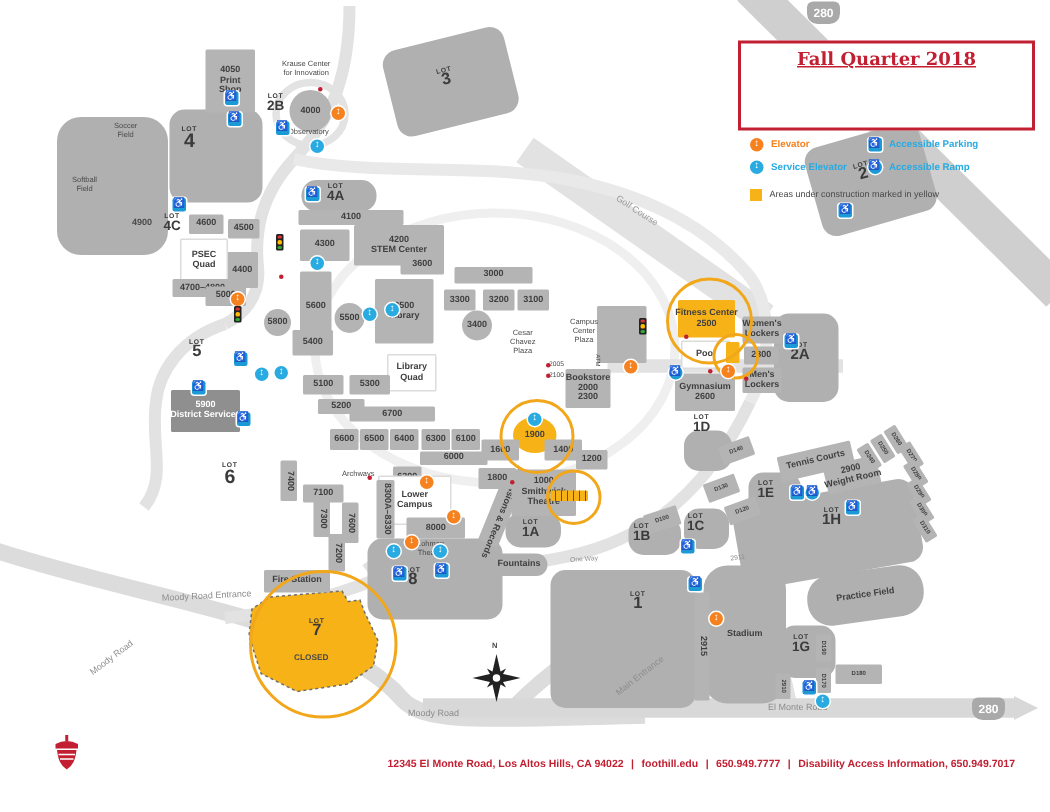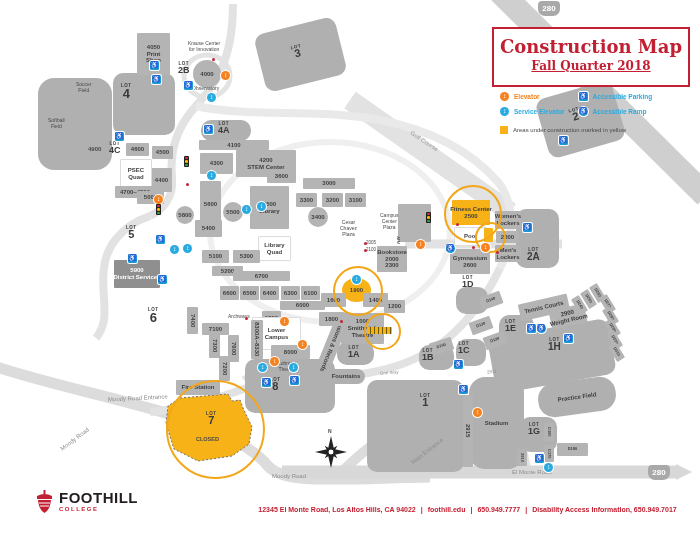--- a/index.html
+++ b/index.html
@@ -269,21 +269,21 @@
         <div class="n" style="font-size: 9px;">1G</div>
       </div>
       <div class="lotlab" style="left: 548px; top: 338px;">
         <div class="w">LOT</div>
         <div class="n" style="font-size: 10px;">1H</div>
       </div>
       <div class="lotlab" style="left: 570px; top: 108px; transform: rotate(-16deg);">
         <div class="w">LOT</div>
         <div class="n" style="font-size: 11px;">2</div>
       </div>
-      <div class="lotlab" style="left: 527px; top: 228px; margin-top: 20px;">
+      <div class="lotlab" style="left: 527px; top: 228px;">
         <div class="w">LOT</div>
         <div class="n" style="font-size: 10px;">2A</div>
       </div>
       <div class="lotlab" style="left: 292px; top: 45px; transform: rotate(-14deg);">
         <div class="w">LOT</div>
         <div class="n" style="font-size: 11px;">3</div>
       </div>
       <div class="t" style="left: 76px; top: 82px; font-size: 5px;">Soccer
 Field</div>
       <div class="t" style="left: 48px; top: 118px; font-size: 5px;">Softball
@@ -378,21 +378,20 @@
       <div class="circleoutline" style="left: 444px; top: 185px; width: 54px; height: 54px;"></div>
       <div class="circleoutline" style="left: 333px; top: 266px; width: 46px; height: 46px;"></div>
       <div class="circleoutline" style="left: 364px; top: 313px; width: 33px; height: 33px;"></div>
       <div class="circleoutline" style="left: 475px; top: 222px; width: 27px; height: 27px;"></div>
       <div class="circleoutline" style="left: 166px; top: 380px; width: 95px; height: 95px;"></div>
       <div class="shield" style="left: 538px; top: 1px;">280</div>
       <div class="shield" style="left: 648px; top: 465px;">280</div>
     </div>
 
   <div class="titlebox">
-    <div class="tt">Construction Map</div>
     <div class="st">Fall Quarter 2018</div>
   </div>
 
   <div class="legend">
     <div class="legcols">
       <div>
         <div class="legrow">
           <span class="icon elevator">↕</span>
           <span class="leg-el">Elevator</span>
         </div>
@@ -420,23 +419,19 @@
 
   <div class="footer">
     <div class="logo">
       <svg width="17" height="24" viewBox="0 0 17 24">
         <rect x="7.5" y="0" width="2" height="4" fill="#C22032"></rect>
         <path d="M1,6 Q8.5,2 16,6 L16,9 L1,9 Z" fill="#C22032"></path>
         <path d="M2,10 L15,10 Q14,20 8.5,23 Q3,20 2,10 Z" fill="#C22032"></path>
         <line x1="3" y1="13" x2="14" y2="13" stroke="#fff" stroke-width="1"></line>
         <line x1="4" y1="16" x2="13" y2="16" stroke="#fff" stroke-width="1"></line>
       </svg>
-      <div class="logotext">
-        <div class="fh">FOOTHILL</div>
-        <div class="cl">COLLEGE</div>
-      </div>
     </div>
     <div class="finfo">
       <span>12345 El Monte Road, Los Altos Hills, CA 94022</span><span class="sep">|</span><span>foothill.edu</span><span class="sep">|</span><span>650.949.7777</span><span class="sep">|</span><span>Disability Access Information, 650.949.7017</span>
     </div>
   </div>
 
 </div>
 
 </body></html>

